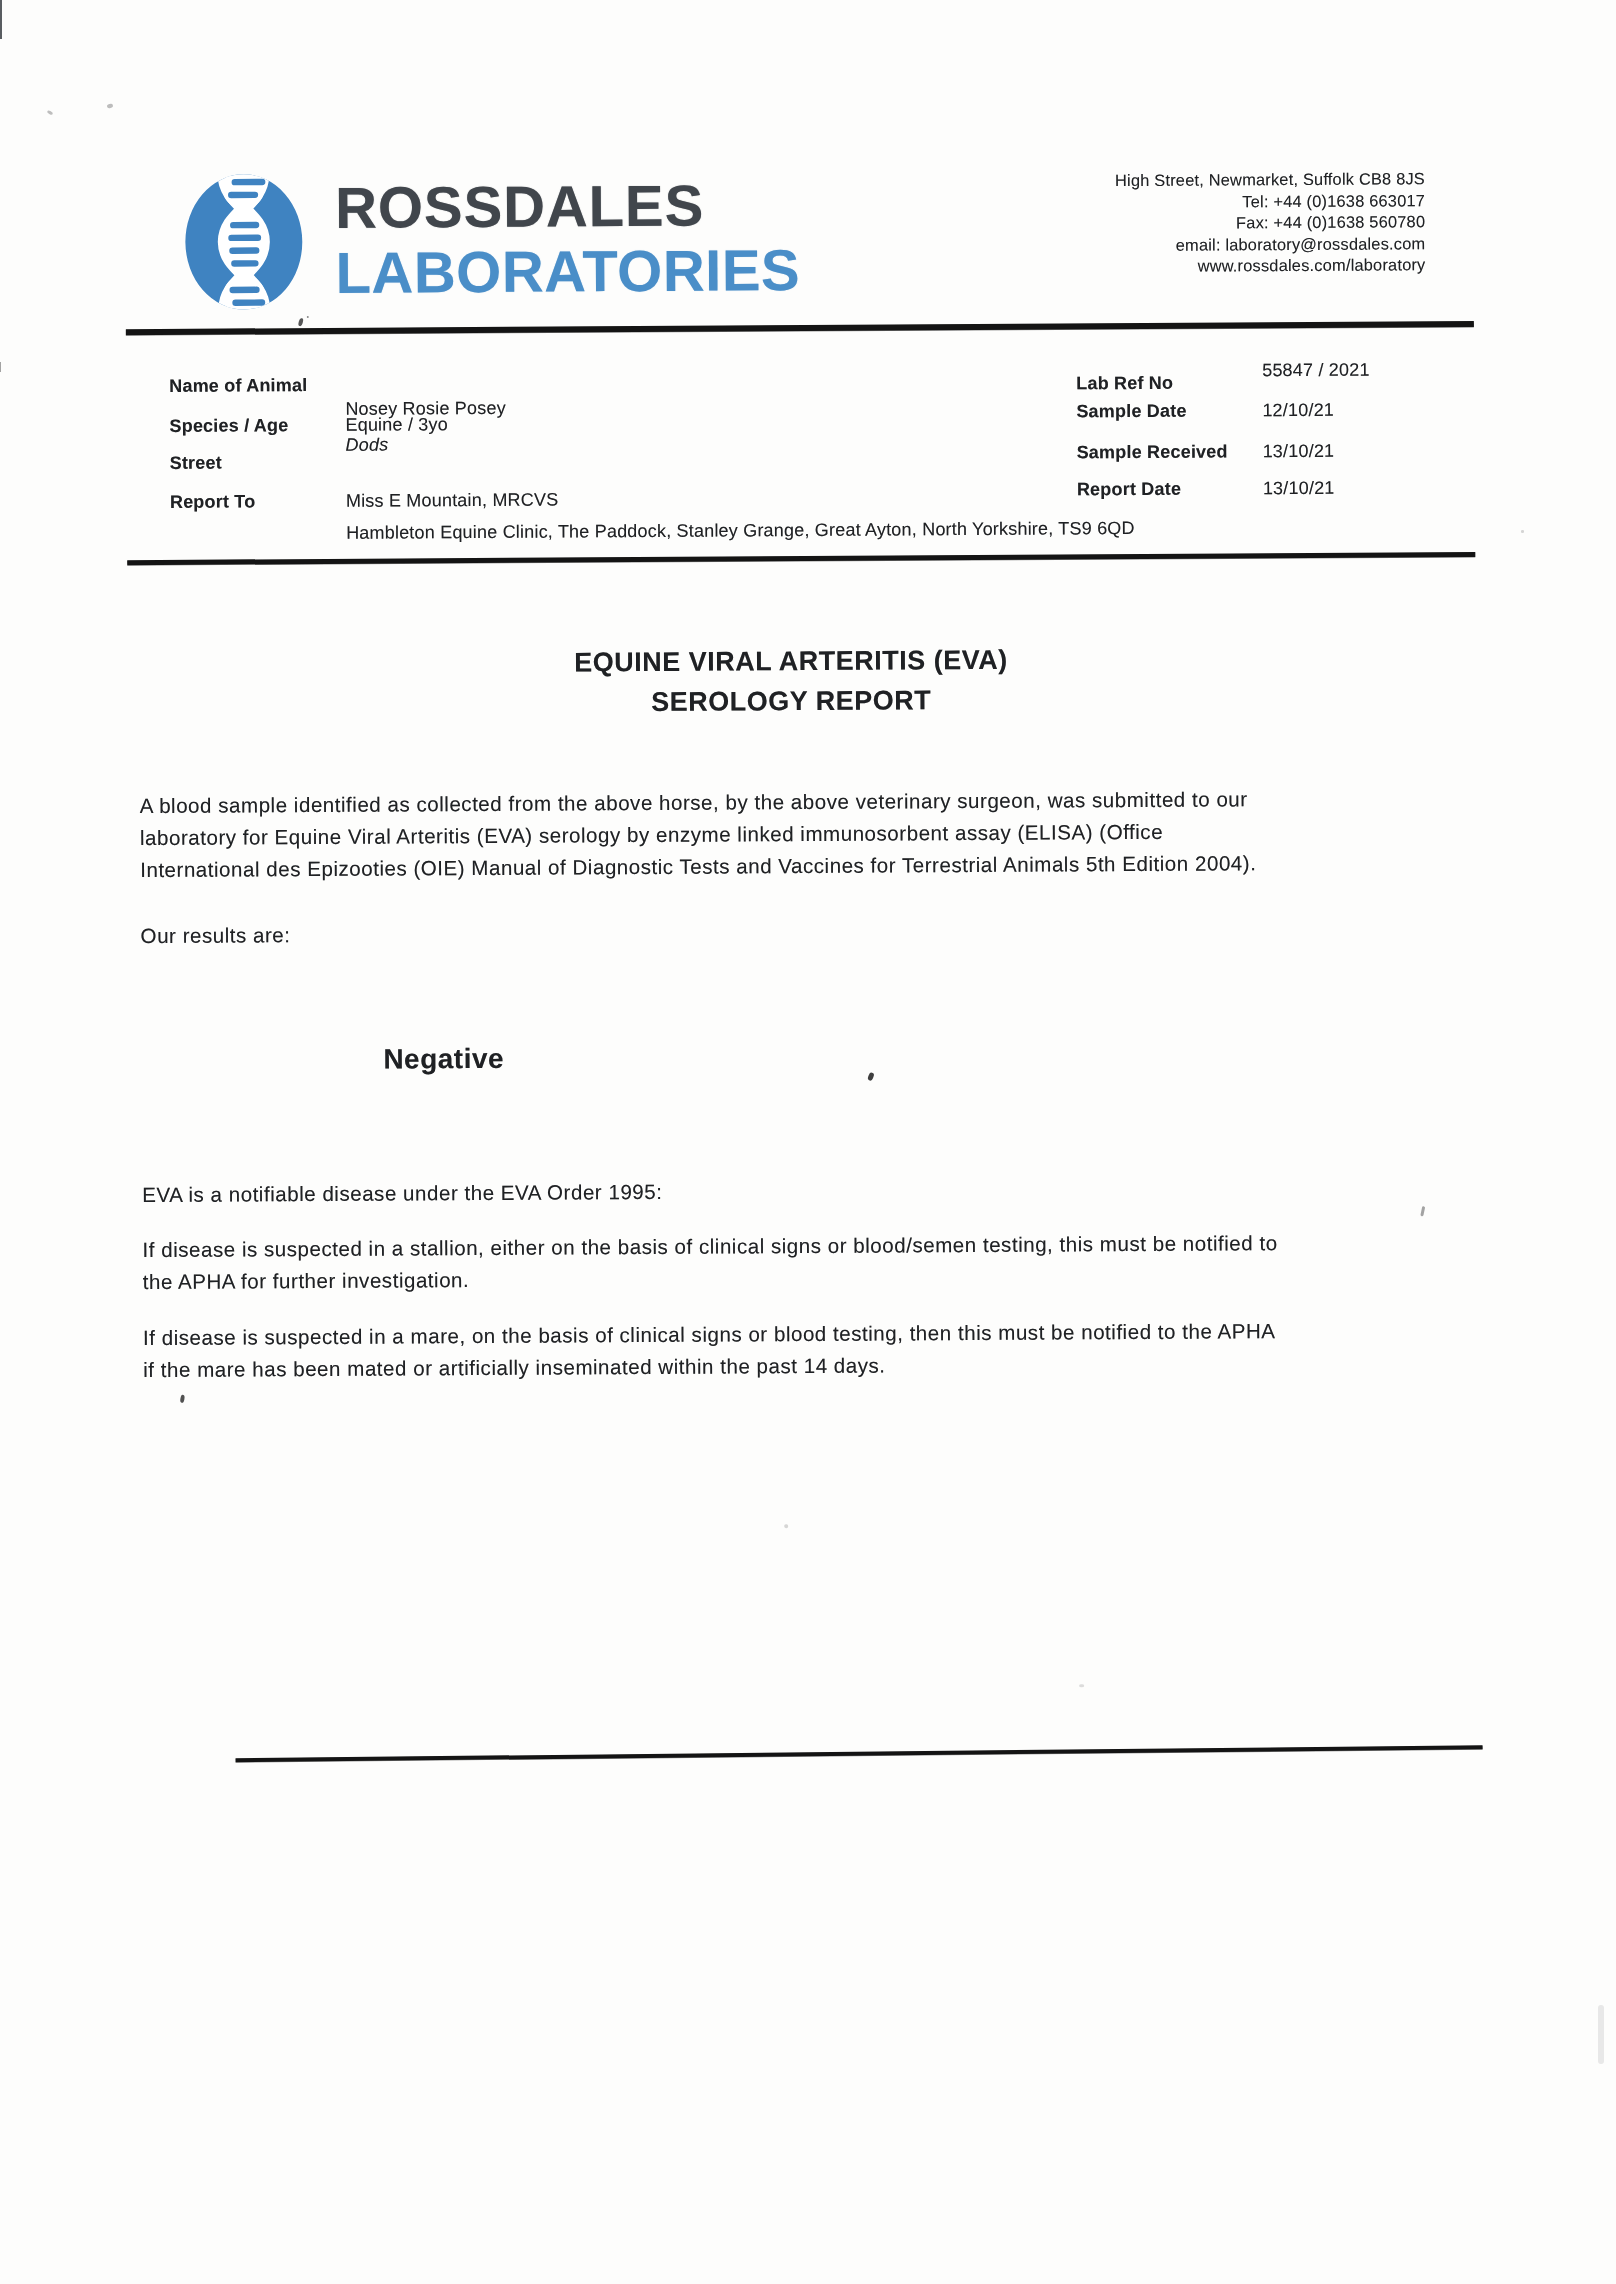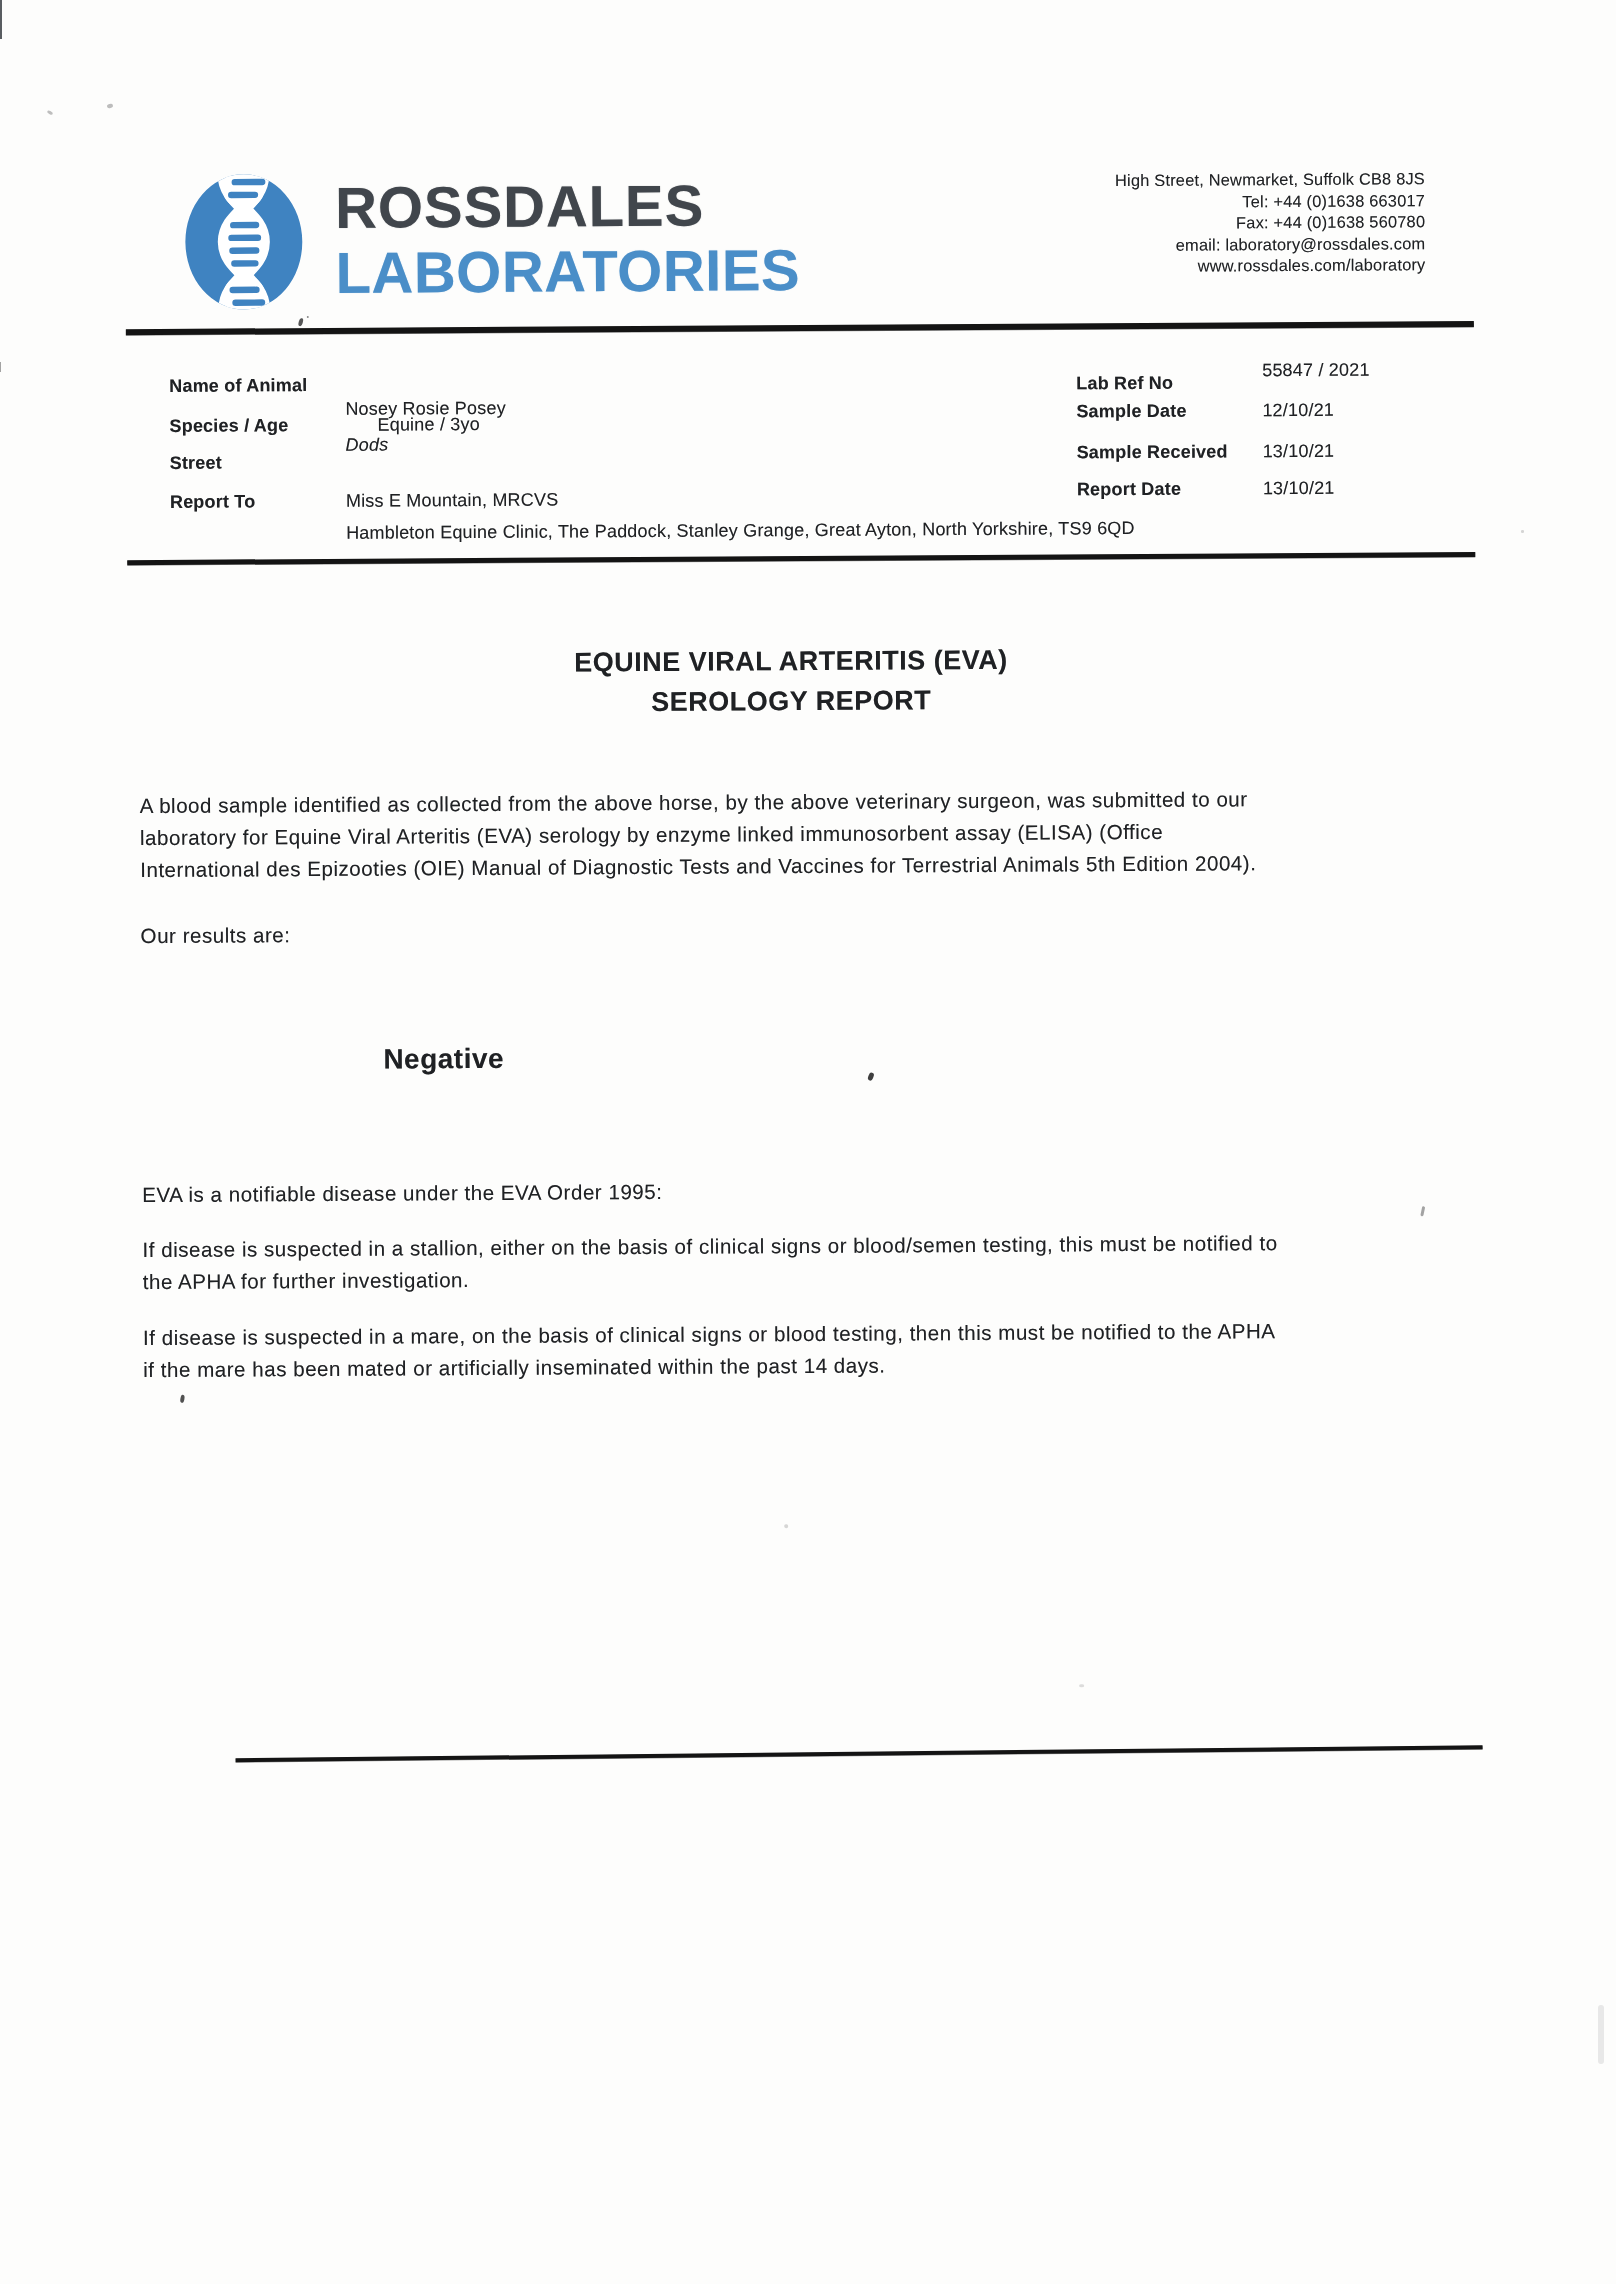--- a/index.html
+++ b/index.html
@@ -64,21 +64,21 @@
       <div>email: laboratory@rossdales.com</div>
       <div>www.rossdales.com/laboratory</div>
     </div>
 
     <div class="abs rule" style="left:130px;top:325px;width:1348px;height:5.5px;"></div>
 
     <div class="abs lbl ink" style="left:173px;top:372px;">Name of Animal</div>
     <div class="abs val ink" style="left:349px;top:372px;margin-top:24px;">Nosey Rosie Posey</div>
 
     <div class="abs lbl ink" style="left:173px;top:412px;">Species / Age</div>
-    <div class="abs val ink" style="left:349px;top:412px;margin-left:32px;">Equine / 3yo</div>
+    <div class="abs val ink" style="left:349px;top:412px;">Equine / 3yo</div>
 
     <div class="abs lbl ink" style="left:173px;top:449px;">Street</div>
     <div class="abs val ink" style="left:349px;top:432px;font-style:italic;">Dods</div>
 
     <div class="abs lbl ink" style="left:173px;top:488px;">Report To</div>
     <div class="abs val ink" style="left:349px;top:488px;">Miss E Mountain, MRCVS</div>
 
     <div class="abs val ink" style="left:349px;top:520px;width:1142px;">Hambleton Equine Clinic, The Paddock, Stanley Grange, Great Ayton, North Yorkshire, TS9 6QD</div>
 
     <div class="abs lbl ink" style="left:1080px;top:363px;margin-top:12px;">Lab Ref No</div>

